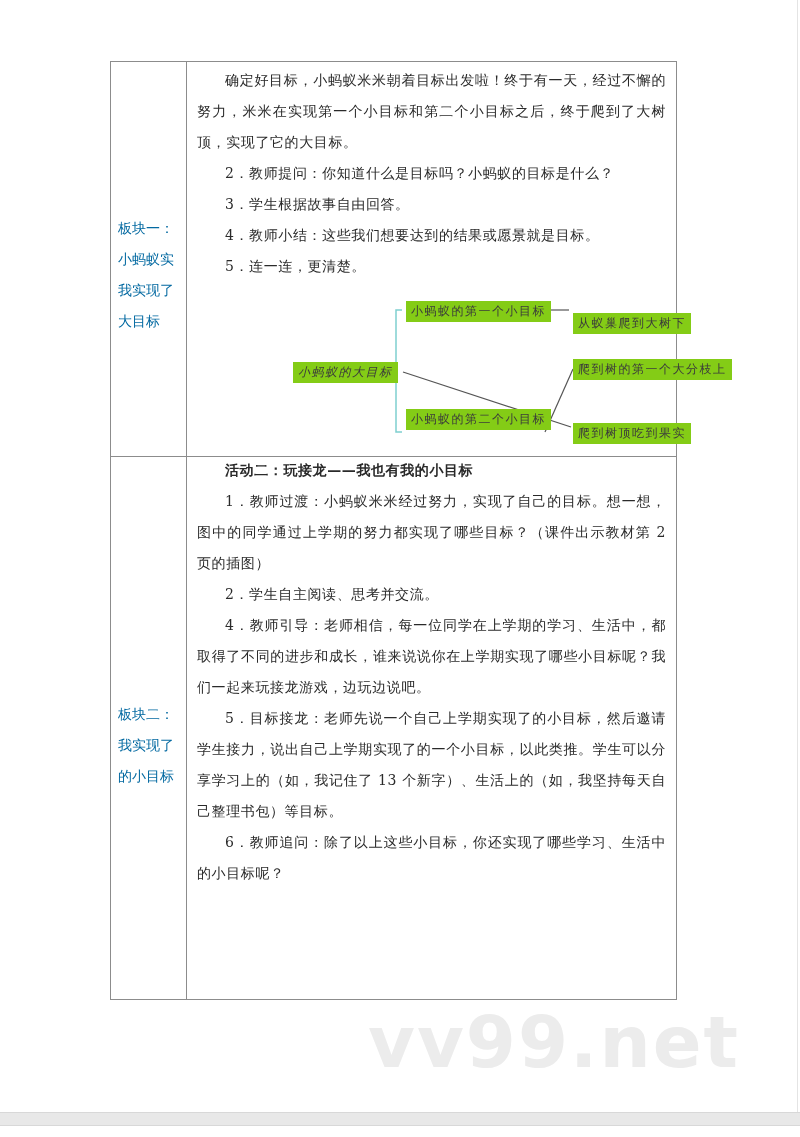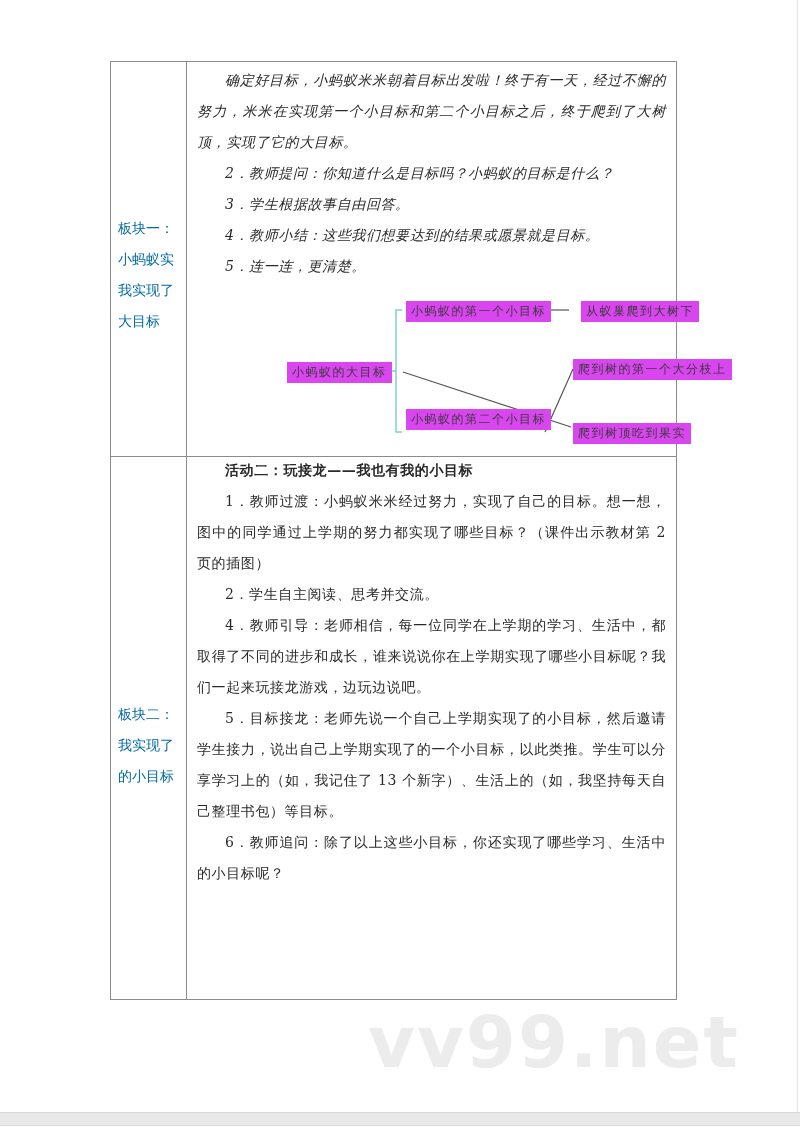--- a/index.html
+++ b/index.html
@@ -32,27 +32,27 @@
   .row-2 .label-text { top: 242px; }
   .content-cell {
     position: absolute; left: 76px; top: 0; right: 0; height: 100%;
     padding: 0 10px 0 0; box-sizing: border-box;
   }
   .para {
     font-size: 14px; line-height: 31px; letter-spacing: 0.6px;
     margin: 0; padding-left: 10px; text-indent: 28px; text-align: justify;
   }
   .para.bold { font-weight: bold; }
-  .row-1 .content-cell .text-block { position: absolute; top: 3px; left: 0; right: 10px; font-style: italic; }
+  .row-1 .content-cell .text-block { position: absolute; top: 3px; left: 0; right: 10px; }
   .row-2 .content-cell .text-block { position: absolute; top: -2px; left: 0; right: 10px; }
 
   
   .diagram { position: absolute; left: 96px; top: 235px; width: 450px; height: 150px; }
   .dbox {
-    position: absolute; background: #d946ef; font-size: 12px; letter-spacing: 1.5px;
+    position: absolute; background: #84cc16; font-size: 12px; letter-spacing: 1.5px;
     color: #3b3b3b; padding: 2px 5px; white-space: nowrap; line-height: 17px;
     font-family: "DejaVu Sans", sans-serif;
   }
   .diagram svg { position: absolute; left: 0; top: 0; }
 
   .watermark {
     position: absolute; left: 368px; top: 1000px; font-size: 72px; font-weight: bold;
     color: #ececec; font-family: "DejaVu Sans", sans-serif; letter-spacing: 2px;
   }
   .page-sep {
@@ -90,24 +90,24 @@
 
           <path d="M 119 13 L 113 13 L 113 135 L 119 135" fill="none" stroke="#7fcfcf" stroke-width="1.5"></path>
           <line x1="104" y1="74" x2="113" y2="74" stroke="#7fcfcf" stroke-width="1.5"></line>
 
           <line x1="258" y1="13" x2="286" y2="13" stroke="#555" stroke-width="1.2"></line>
 
           <line x1="120" y1="75" x2="288" y2="130" stroke="#555" stroke-width="1.2"></line>
 
           <line x1="262" y1="135" x2="290" y2="72" stroke="#555" stroke-width="1.2"></line>
         </svg>
-        <div class="dbox" style="left:4px; top:65px;">小蚂蚁的大目标</div>
+        <div class="dbox" style="left:10px; top:65px;font-style:italic;">小蚂蚁的大目标</div>
         <div class="dbox" style="left:123px; top:4px;">小蚂蚁的第一个小目标</div>
         <div class="dbox" style="left:123px; top:112px;">小蚂蚁的第二个小目标</div>
-        <div class="dbox" style="left:290px; top:4px;margin-left:8px;">从蚁巢爬到大树下</div>
+        <div class="dbox" style="left:290px; top:16px;">从蚁巢爬到大树下</div>
         <div class="dbox" style="left:290px; top:62px;">爬到树的第一个大分枝上</div>
         <div class="dbox" style="left:290px; top:126px;">爬到树顶吃到果实</div>
       </div>
     </div>
   </div>
 
   <div class="row row-2">
     <div class="label-cell">
       <div class="label-text">
         <div>板块二：</div>

